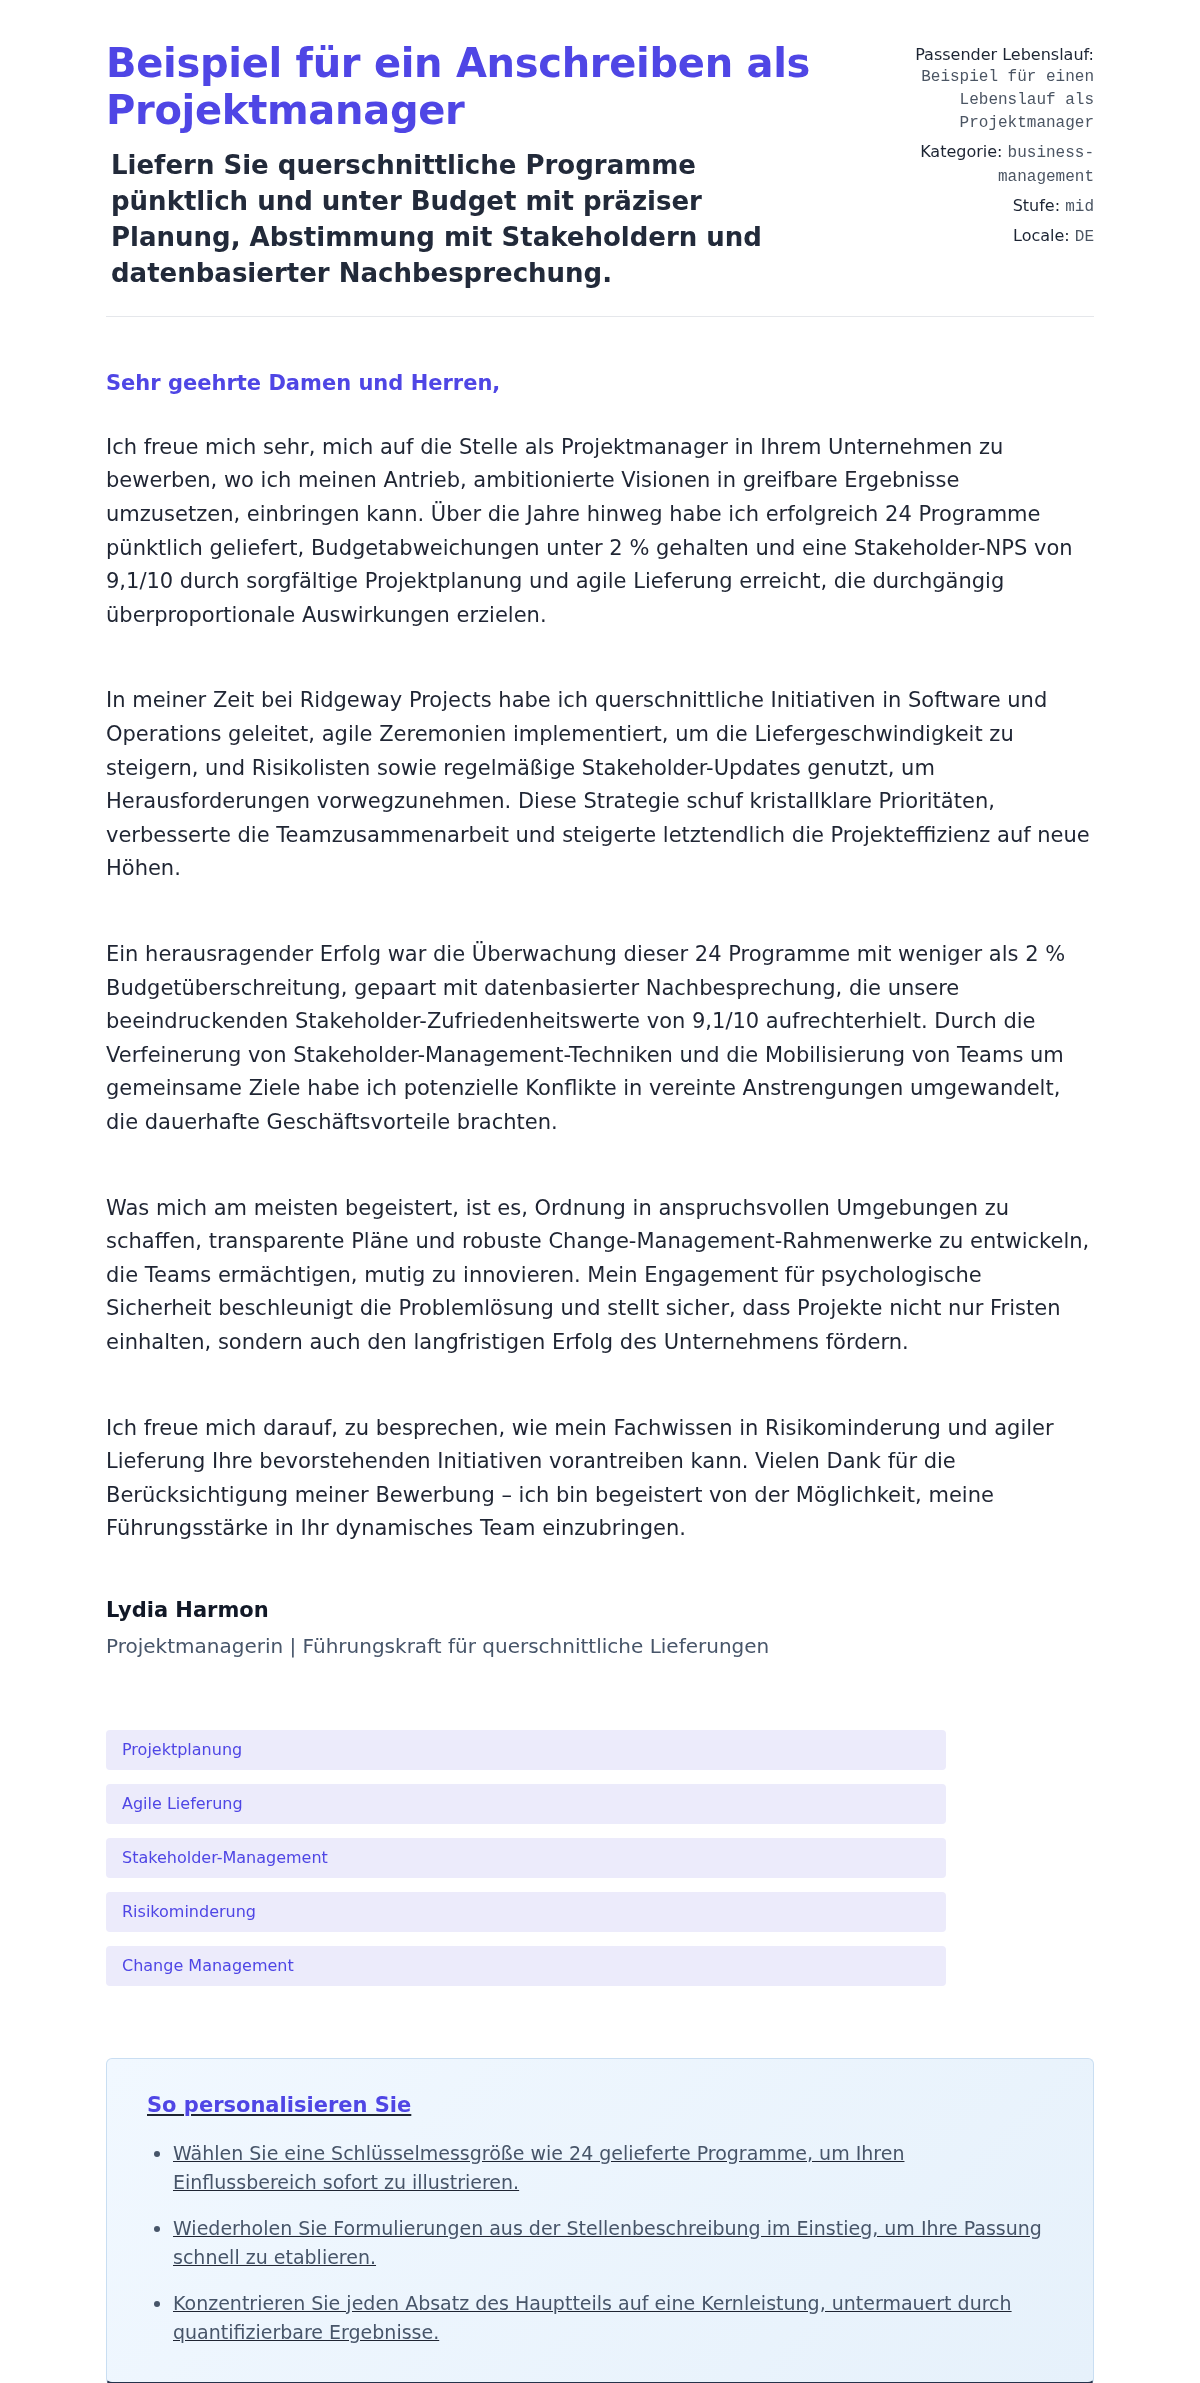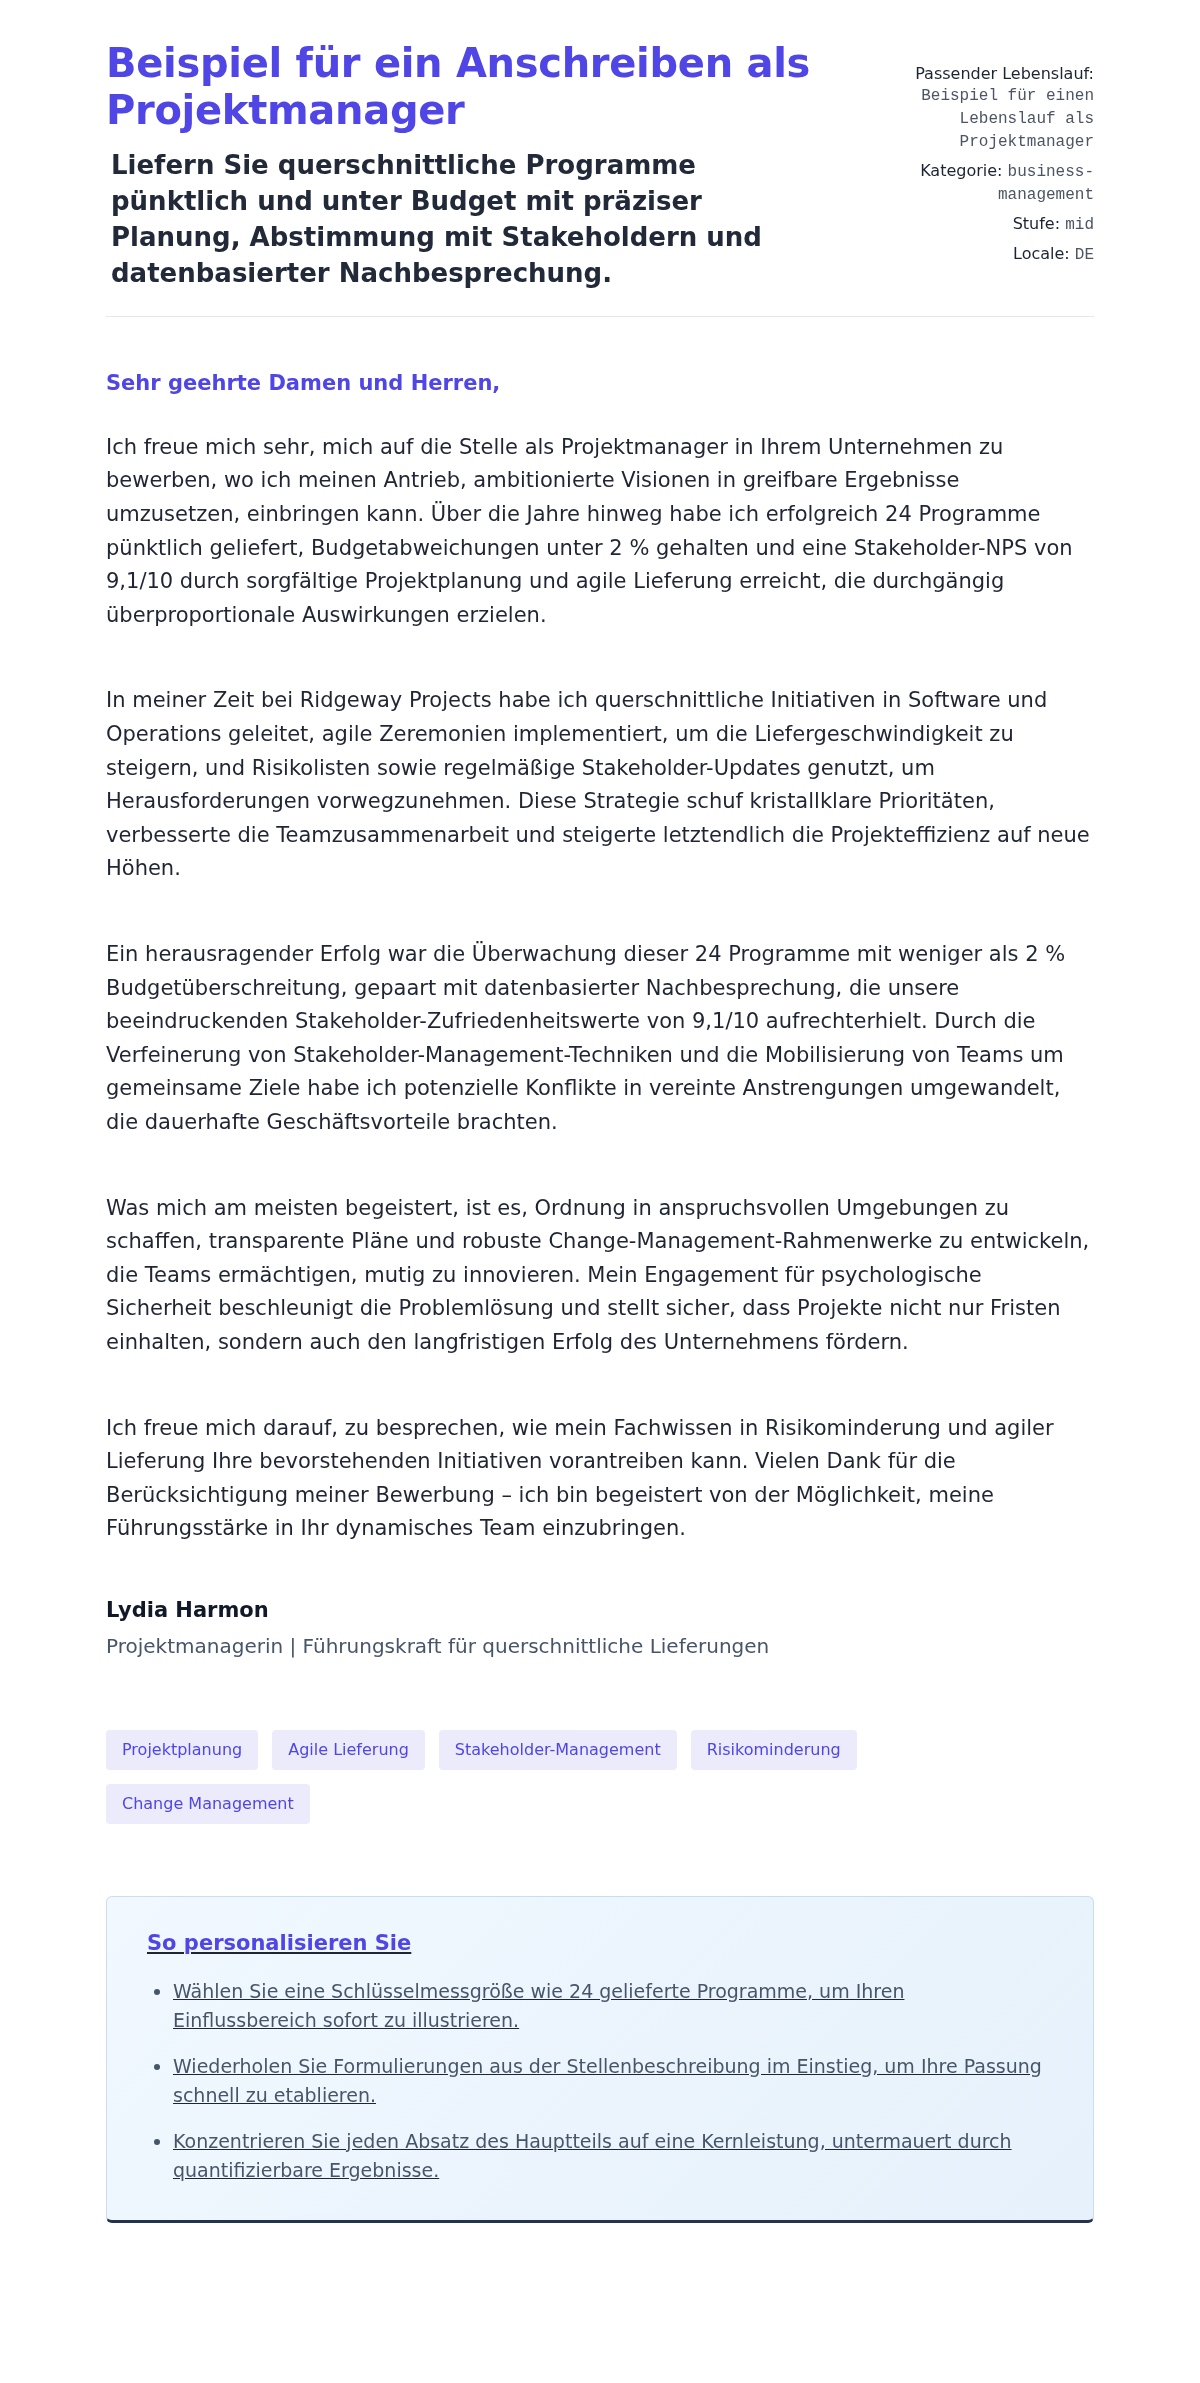--- a/index.html
+++ b/index.html
@@ -14,21 +14,21 @@
 
   .page {
     width: 988px;
     margin: 0 auto;
     padding: 40px 0 80px 0;
   }
 
   
   .header {
     display: flex;
-    align-items: center;
+    align-items: flex-start;
     justify-content: space-between;
     gap: 56px;
   }
   .header-main { max-width: 738px; }
   .page-title {
     margin: 0;
     font-size: 40px;
     line-height: 1.18;
     font-weight: 700;
     letter-spacing: -0.3px;
@@ -86,20 +86,21 @@
     color: #475569;
   }
 
   
   .tags {
     margin-top: 72px;
     max-width: 840px;
     display: flex;
     flex-wrap: wrap;
     gap: 14px;
+    flex-direction: column;
   }
   .tag {
     display: inline-block;
     background: #ecebfb;
     color: #4f46e5;
     font-size: 16px;
     line-height: 1;
     padding: 12px 16px;
     border-radius: 4px;
     white-space: nowrap;

